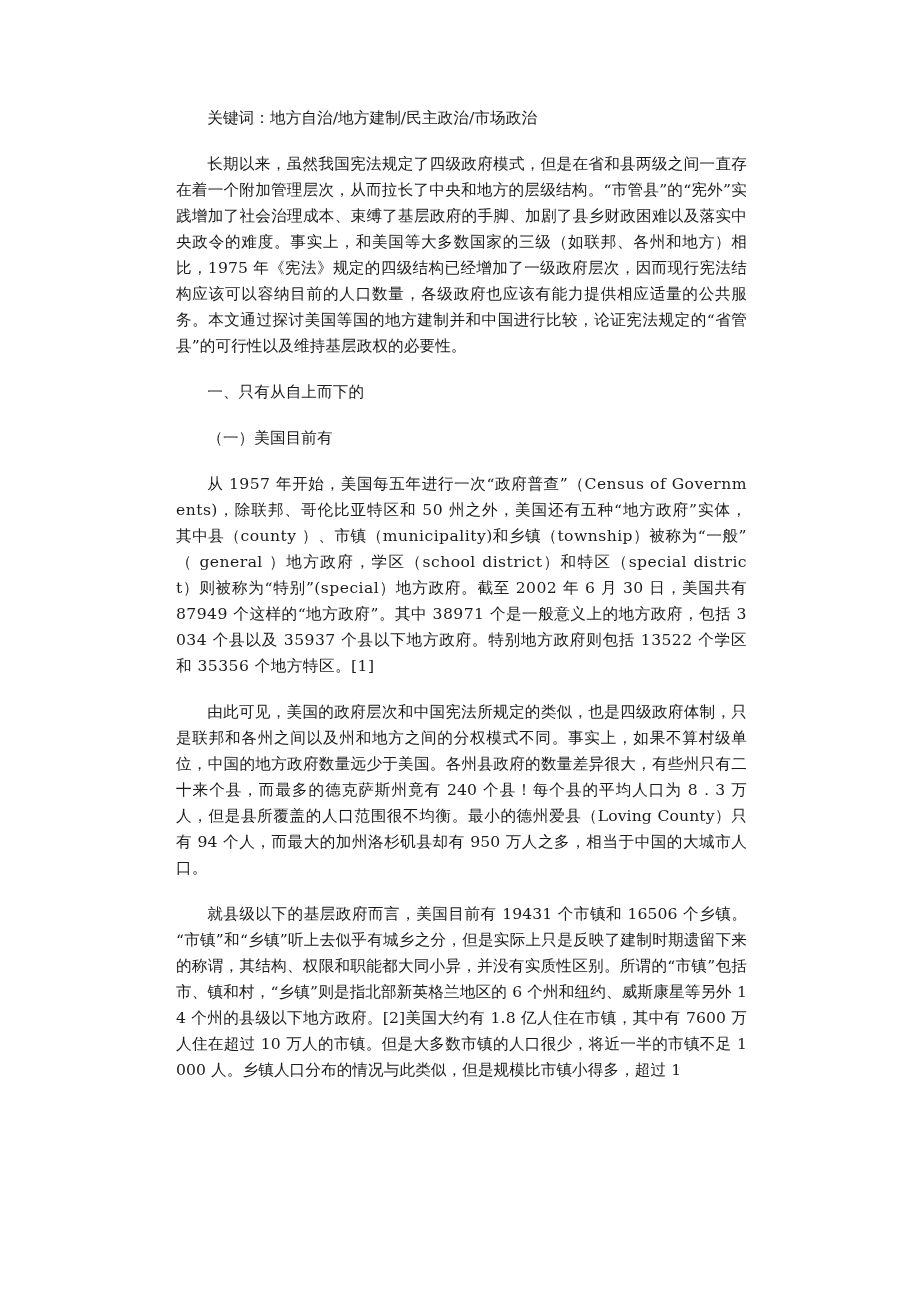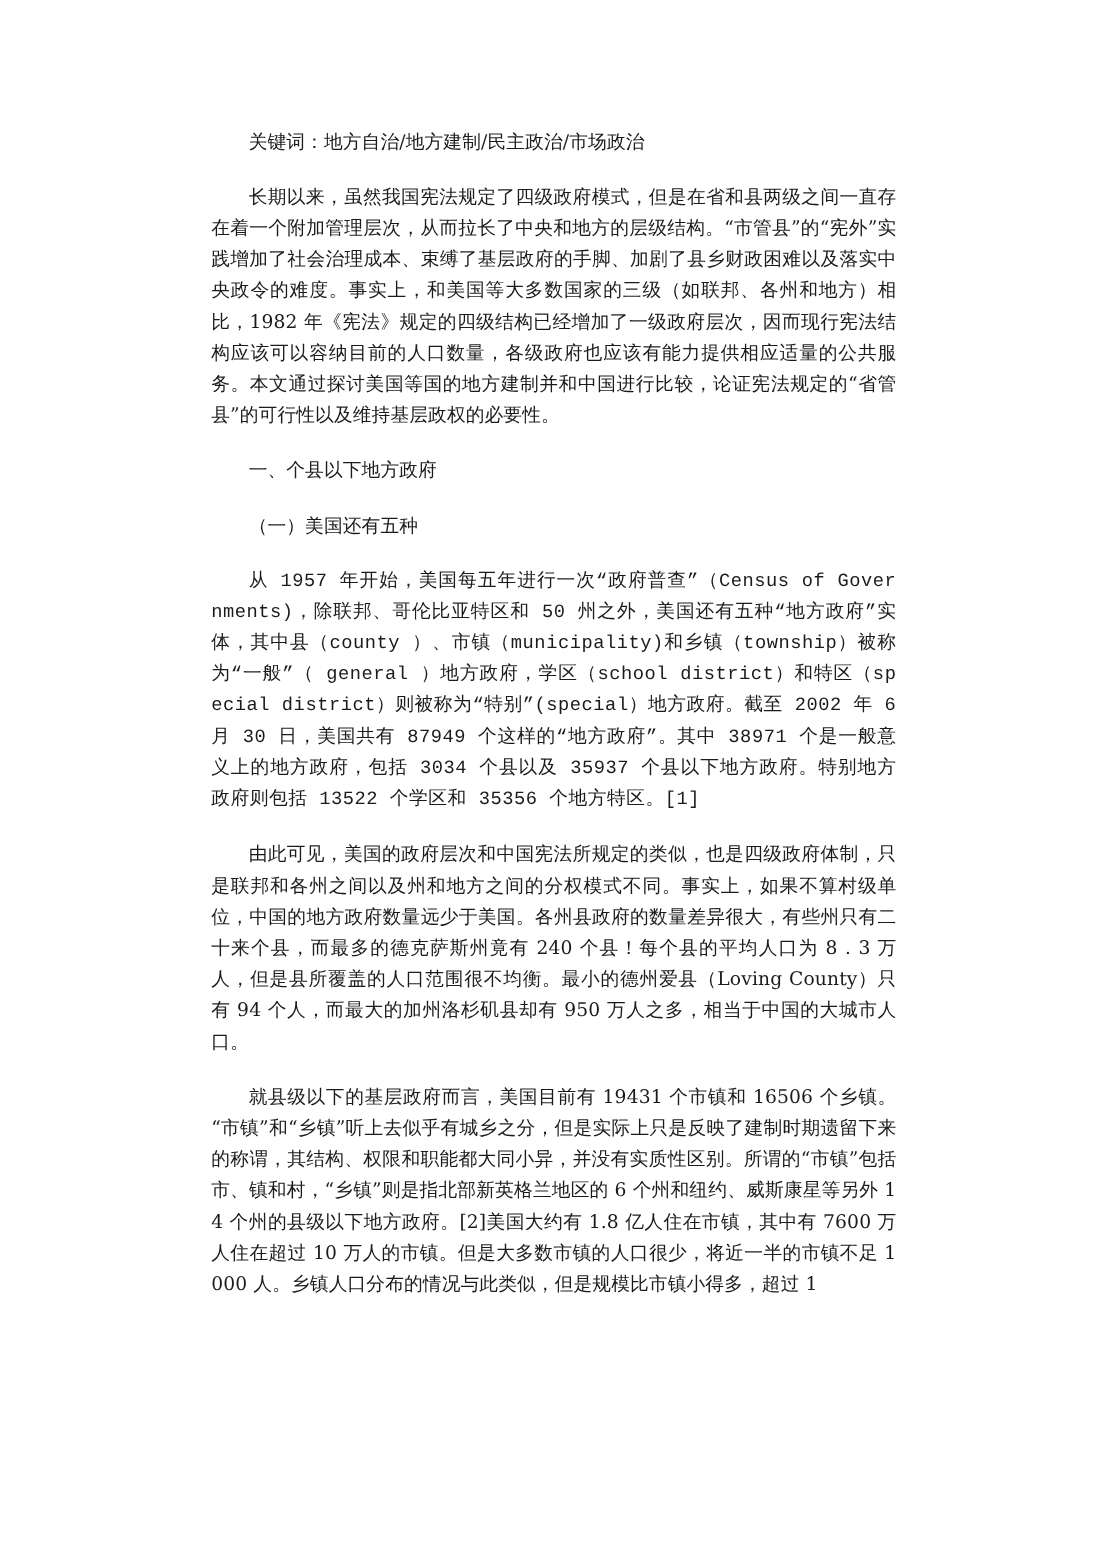--- a/index.html
+++ b/index.html
@@ -31,43 +31,42 @@
     text-align: justify;
     text-justify: inter-ideograph;
     text-indent: 2em;
     letter-spacing: 0.1px;
     word-break: break-all;
   }
   
   p.para.tracked {
     letter-spacing: 0.45px;
     text-align: justify;
-    font-family: Liberation Mono, monospace;
   }
   p.para.heading {
     margin-bottom: 20px;
   }
   p.para:last-child {
     margin-bottom: 0;
   }
 </style>
 </head>
 <body>
 
 <div class="page">
   <div class="doc-body">
 
     <p class="para">关键词：地方自治/地方建制/民主政治/市场政治</p>
 
 
-    <p class="para">长期以来，虽然我国宪法规定了四级政府模式，但是在省和县两级之间一直存在着一个附加管理层次，从而拉长了中央和地方的层级结构。“市管县”的“宪外”实践增加了社会治理成本、束缚了基层政府的手脚、加剧了县乡财政困难以及落实中央政令的难度。事实上，和美国等大多数国家的三级（如联邦、各州和地方）相比，1982 年《宪法》规定的四级结构已经增加了一级政府层次，因而现行宪法结构应该可以容纳目前的人口数量，各级政府也应该有能力提供相应适量的公共服务。本文通过探讨美国等国的地方建制并和中国进行比较，论证宪法规定的“省管县”的可行性以及维持基层政权的必要性。</p>
+    <p class="para">长期以来，虽然我国宪法规定了四级政府模式，但是在省和县两级之间一直存在着一个附加管理层次，从而拉长了中央和地方的层级结构。“市管县”的“宪外”实践增加了社会治理成本、束缚了基层政府的手脚、加剧了县乡财政困难以及落实中央政令的难度。事实上，和美国等大多数国家的三级（如联邦、各州和地方）相比，1975 年《宪法》规定的四级结构已经增加了一级政府层次，因而现行宪法结构应该可以容纳目前的人口数量，各级政府也应该有能力提供相应适量的公共服务。本文通过探讨美国等国的地方建制并和中国进行比较，论证宪法规定的“省管县”的可行性以及维持基层政权的必要性。</p>
 
-    <p class="para heading">一、个县以下地方政府</p>
+    <p class="para heading">一、只有从自上而下的</p>
 
-    <p class="para heading">（一）美国还有五种</p>
+    <p class="para heading">（一）美国目前有</p>
 
     <p class="para tracked">从 1957 年开始，美国每五年进行一次“政府普查”（Census of Governments)，除联邦、哥伦比亚特区和 50 州之外，美国还有五种“地方政府”实体，其中县（county ）、市镇（municipality)和乡镇（township）被称为“一般”（ general ）地方政府，学区（school district）和特区（special district）则被称为“特别”(special）地方政府。截至 2002 年 6 月 30 日，美国共有 87949 个这样的“地方政府”。其中 38971 个是一般意义上的地方政府，包括 3034 个县以及 35937 个县以下地方政府。特别地方政府则包括 13522 个学区和 35356 个地方特区。[1]</p>
 
     <p class="para">由此可见，美国的政府层次和中国宪法所规定的类似，也是四级政府体制，只是联邦和各州之间以及州和地方之间的分权模式不同。事实上，如果不算村级单位，中国的地方政府数量远少于美国。各州县政府的数量差异很大，有些州只有二十来个县，而最多的德克萨斯州竟有 240 个县！每个县的平均人口为 8．3 万人，但是县所覆盖的人口范围很不均衡。最小的德州爱县（Loving County）只有 94 个人，而最大的加州洛杉矶县却有 950 万人之多，相当于中国的大城市人口。</p>
 
     <p class="para">就县级以下的基层政府而言，美国目前有 19431 个市镇和 16506 个乡镇。“市镇”和“乡镇”听上去似乎有城乡之分，但是实际上只是反映了建制时期遗留下来的称谓，其结构、权限和职能都大同小异，并没有实质性区别。所谓的“市镇”包括市、镇和村，“乡镇”则是指北部新英格兰地区的 6 个州和纽约、威斯康星等另外 14 个州的县级以下地方政府。[2]美国大约有 1.8 亿人住在市镇，其中有 7600 万人住在超过 10 万人的市镇。但是大多数市镇的人口很少，将近一半的市镇不足 1000 人。乡镇人口分布的情况与此类似，但是规模比市镇小得多，超过 1</p>
 
   </div>
 </div>
 

